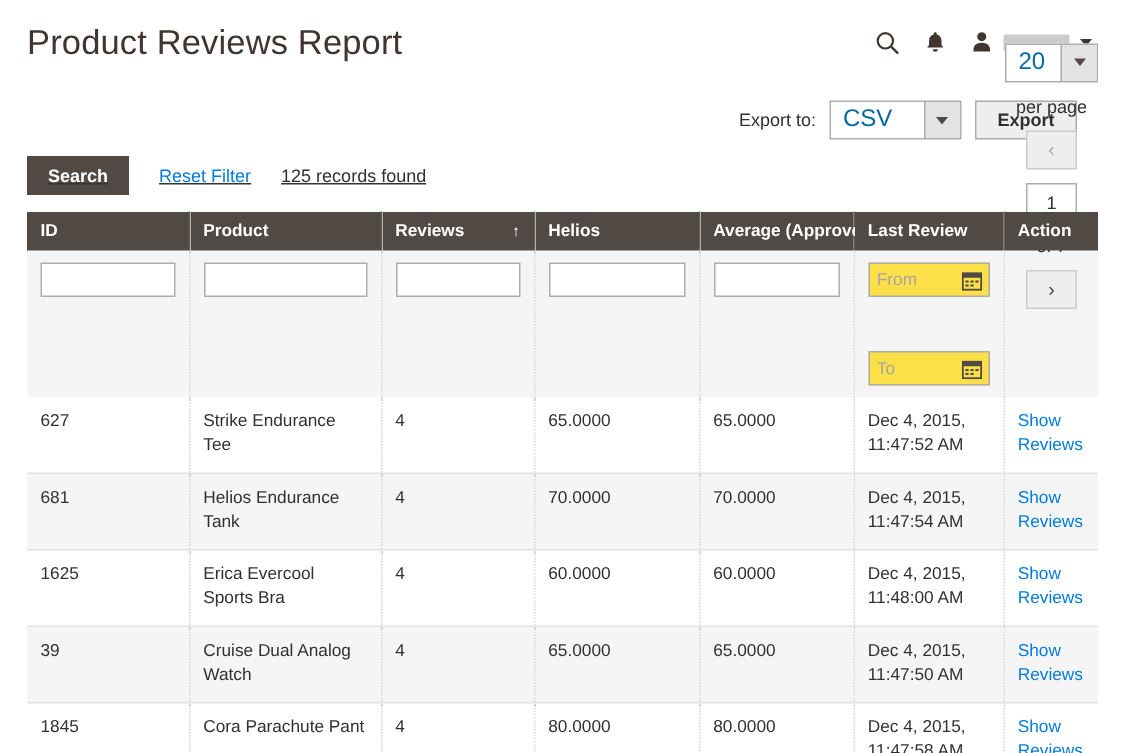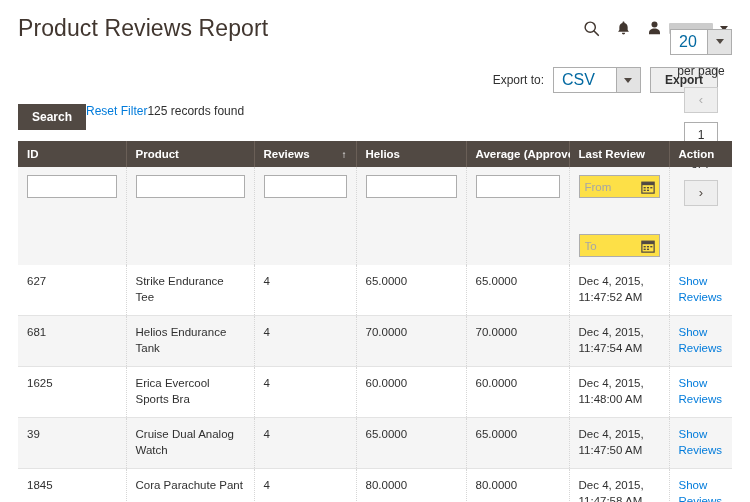--- a/index.html
+++ b/index.html
@@ -130,21 +130,23 @@
   .tools-row {
     height: 34px;
     display: flex;
     align-items: center;
     justify-content: space-between;
     padding: 0 18px;
     margin-top: 4px;
   }
   .tools-left {
     display: flex;
-    align-items: flex-start;
+    align-items: center;
+    gap: 20px;
+    text-decoration: underline;
   }
   .btn-search {
     height: 26px;
     padding: 0 13px;
     background: #514943;
     border: 1px solid #514943;
     color: #ffffff;
     font-size: 12px;
     font-weight: 600;
     cursor: pointer;

